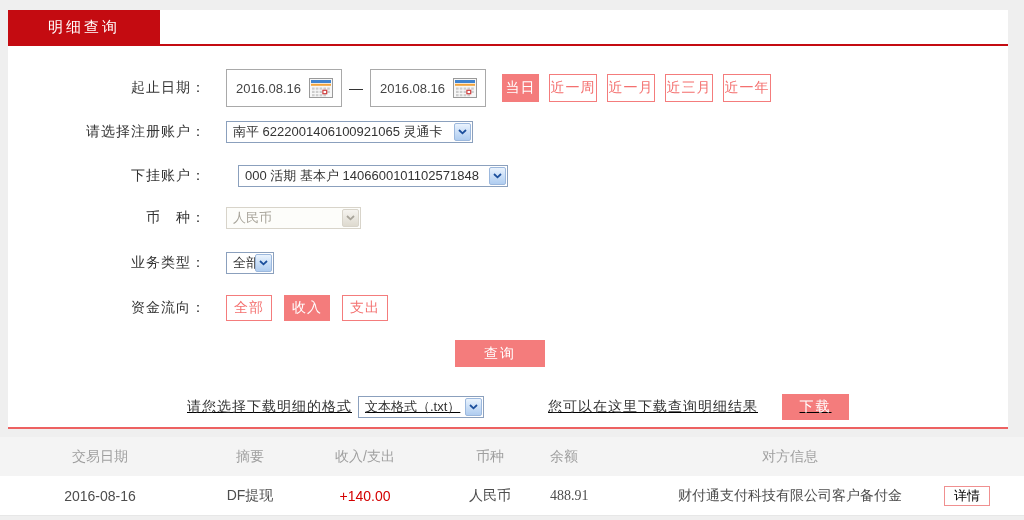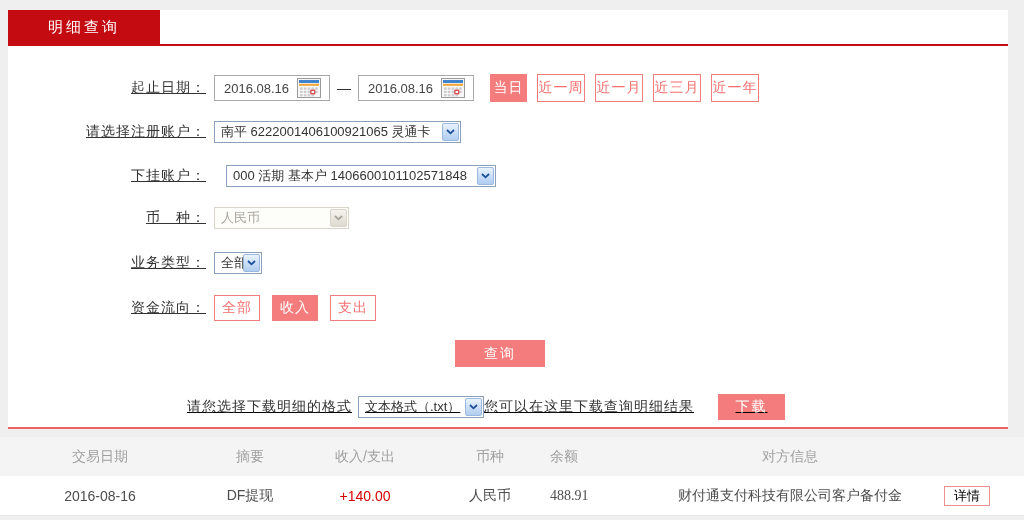--- a/index.html
+++ b/index.html
@@ -7,24 +7,24 @@
   body { font-family:"Liberation Sans","DejaVu Sans",sans-serif; background:#efefef; }
   .page { position:relative; width:1024px; height:520px; background:#efefef; overflow:hidden; }
 
   .card { position:absolute; left:8px; top:10px; width:1000px; height:419px; background:#ffffff; }
   .tab { position:absolute; left:8px; top:10px; width:152px; height:34px; background:#c40b11; color:#fff;
          font-size:15px; line-height:34px; text-align:center; letter-spacing:3px; cursor:pointer; }
   .tab-underline { position:absolute; left:8px; top:44px; width:1000px; height:2px; background:#c40b11; }
   .card-bottom-line { position:absolute; left:8px; top:427px; width:1000px; height:2px; background:#ed6161; }
 
   .frow { position:absolute; left:0; width:1000px; display:flex; align-items:center; }
-  .flabel { width:206px; text-align:right; font-size:14px; color:#333; flex:0 0 206px; margin-right:8px; letter-spacing:1px;text-decoration:underline; }
-
-  
-  .date-box { width:116px; height:26px; border:1px solid #a9a9a9; background:#fff; display:flex; align-items:center; }
+  .flabel { width:206px; text-align:right; font-size:14px; color:#333; flex:0 0 206px; margin-right:20px; letter-spacing:1px; }
+
+  
+  .date-box { width:116px; height:38px; border:1px solid #a9a9a9; background:#fff; display:flex; align-items:center; }
   .date-box input { border:none; outline:none; width:82px; font-size:13px; color:#444; padding-left:9px;
                     font-family:"Liberation Sans","DejaVu Sans",sans-serif; background:transparent; }
   .cal-btn { width:24px; height:20px; cursor:pointer; display:flex; align-items:center; justify-content:center; }
   .date-sep { margin:0 7px; font-size:14px; color:#333; }
 
   
   .qbtn { height:28px; font-size:14px; letter-spacing:1px; cursor:pointer; text-align:center;
           font-family:Liberation Sans, sans-serif; }
   .qbtn.solid { width:37px; margin-left:16px; background:#f47c7c; border:1px solid #f47c7c; color:#fff; }
   .qbtn.ghost { width:48px; margin-left:10px; background:#fff; border:1px solid #f47c7c; color:#f4706f; }
@@ -197,21 +197,21 @@
   <div class="frow" style="top:394px; height:26px; padding-left:187px;text-decoration:underline;">
     <span class="dl-label">请您选择下载明细的格式</span>
     <div class="xp-select" style="width:126px; margin-left:6px;">
       <span class="val">文本格式（.txt）</span>
       <span class="xp-arrow">
         <svg width="9" height="6" viewBox="0 0 9 6">
             <path d="M1 1 L4.5 4.3 L8 1" fill="none" stroke="#1c4f9c" stroke-width="1.8"></path>
           </svg>
       </span>
     </div>
-    <span class="dl-hint" style="">您可以在这里下载查询明细结果</span>
+    <span class="dl-hint" style="margin-left:64px;">您可以在这里下载查询明细结果</span>
     <button class="dl-btn" style="margin-left:24px;">下载</button>
   </div>
 
   <div class="rtable">
     <div class="thead">
       <div class="c1">交易日期</div>
       <div class="c2">摘要</div>
       <div class="c3">收入/支出</div>
       <div class="c4">币种</div>
       <div class="c5">余额</div>

